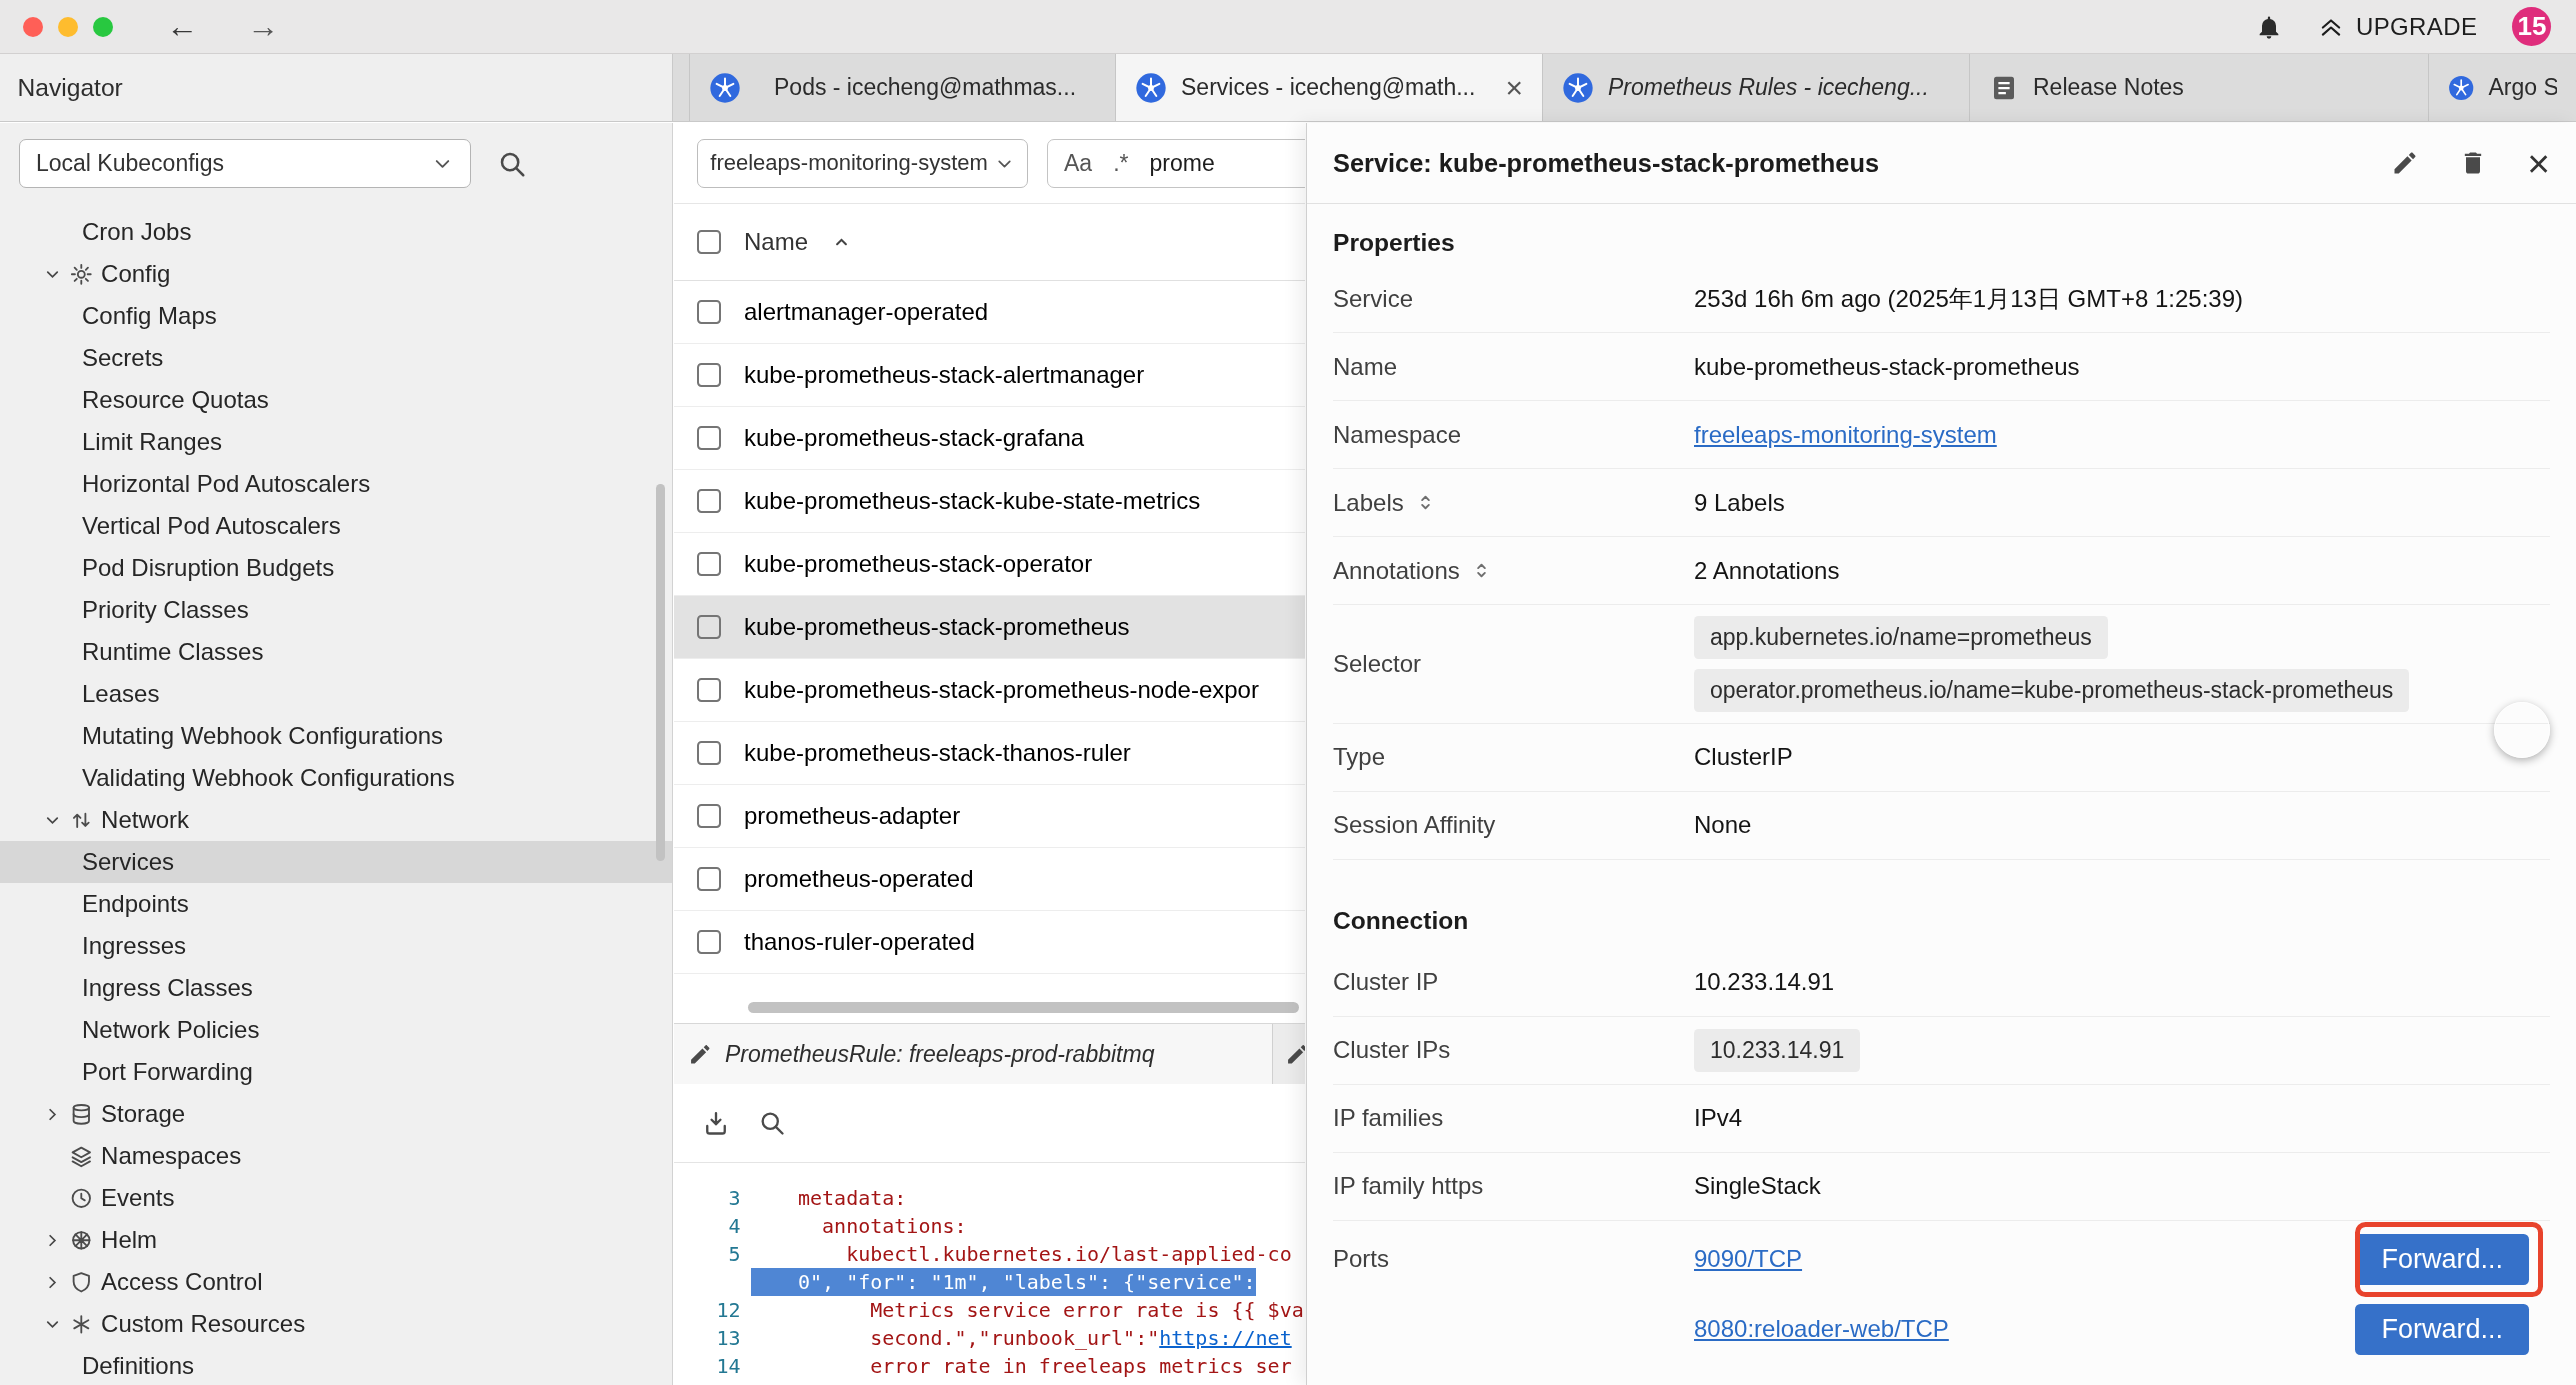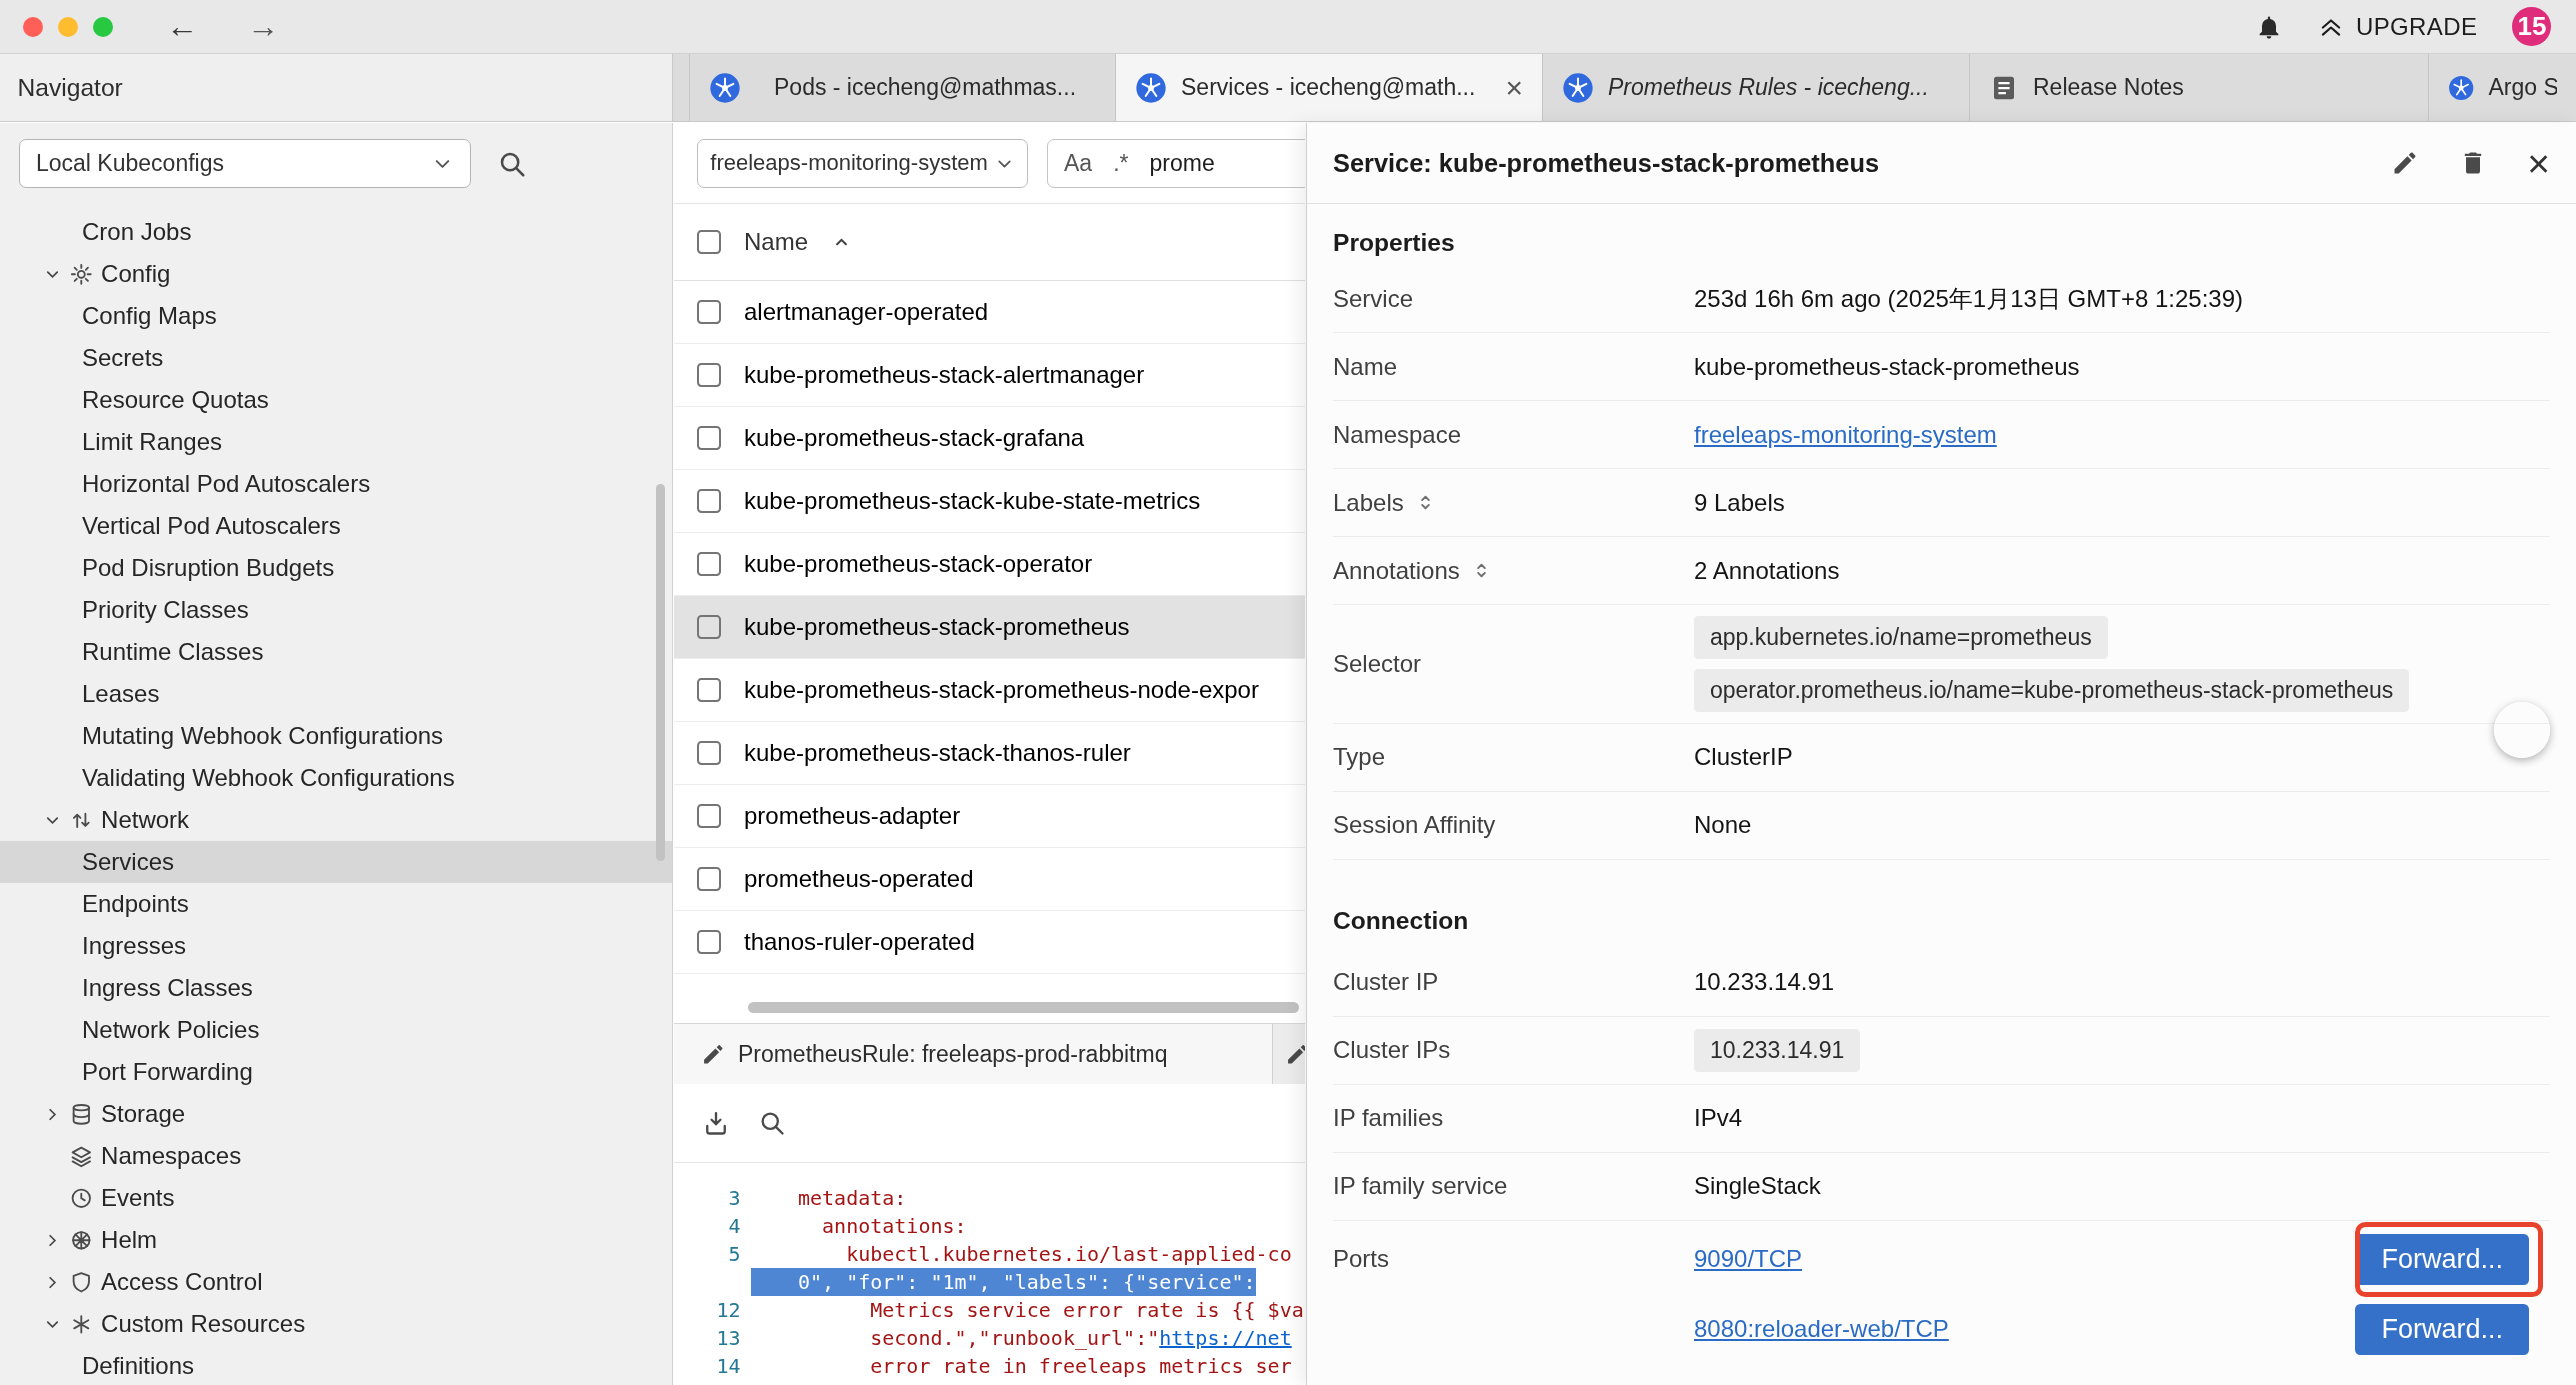--- a/index.html
+++ b/index.html
@@ -53,21 +53,21 @@
   .ns-select .chev { margin-left:auto; }
   .search-box { width:289px; height:49px; flex:none; border:1.8px solid #c4c4c4; border-radius:7px; display:flex; align-items:center; gap:21px; padding:0 16px; font-size:23px; color:#555; }
   .search-box .q { color:#1d1d1d; }
   .table-head { height:77px; display:flex; align-items:center; gap:23px; padding:0 23px; border-bottom:0.9px solid #e0e0e0; font-size:24px; color:#333; }
   .sorticon { width:21px; height:21px; stroke:#444; fill:none; stroke-width:2.4; stroke-linecap:round; }
   .checkbox { width:24px; height:24px; border:2.2px solid #757575; border-radius:4.4px; flex:none; background:transparent; }
   .lrow { height:63px; display:flex; align-items:center; gap:23px; padding:0 23px; border-bottom:0.9px solid #ededed; font-size:24px; color:#000000; white-space:nowrap; }
   .lrow.selected { background:#e2e2e2; }
   .hscroll { position:absolute; left:74px; top:879px; width:551px; height:11.4px; background:#c2c2c2; border-radius:6.1px; }
   .dock { position:absolute; left:0; top:900px; width:631px; height:61px; background:#e9e9e9; border-top:0.9px solid #d7d7d7; display:flex; align-items:stretch; }
-  .dock-tab { width:599px; flex:none; background:#f7f7f7; border-right:0.9px solid #d0d0d0; display:flex; align-items:center; gap:12.3px; padding:0 27px; font-size:23px; color:#2d2d2d; white-space:nowrap; overflow:hidden; }
+  .dock-tab { width:599px; flex:none; background:#f7f7f7; border-right:0.9px solid #d0d0d0; display:flex; align-items:center; gap:12.3px; padding:0 14px; font-size:23px; color:#2d2d2d; white-space:nowrap; overflow:hidden;font-style:italic; }
   .dock-sliver { flex:1; display:flex; align-items:center; padding-left:12.3px; overflow:hidden; background:#ececec; }
   .aicon { width:26px; height:26px; fill:#4a4a4a; flex:none; }
   .sicon { width:26px; height:26px; stroke:#4a4a4a; fill:none; stroke-width:2; stroke-linecap:round; stroke-linejoin:round; flex:none; }
   .editor-toolbar { position:absolute; left:0; top:961px; width:631px; height:79px; display:flex; align-items:center; gap:28px; padding:0 28px; border-bottom:0.9px solid #e4e4e4; background:#fff; }
   .editor { position:absolute; left:0; top:1040px; width:631px; height:223px; background:#fff; font-family:"DejaVu Sans Mono",monospace; font-size:20px; padding-top:21px; }
   .eline { display:flex; height:28px; line-height:28px; }
   .gut { width:77px; flex:none; text-align:right; padding-right:10.5px; color:#237893; }
   .ecode { white-space:pre; color:#a31515; padding-left:47px; }
   .eline.sel .ecode { background:#4f86d4; color:#fff; }
   .elink { color:#0b63ce; text-decoration:underline; }
@@ -591,21 +591,21 @@
       <span class="pvalue"><span class="badge">10.233.14.91</span></span>
     </div>
     <div class="prow">
       <span class="plabel">
           <span>IP families</span>
         </span>
       <span class="pvalue">IPv4</span>
     </div>
     <div class="prow">
       <span class="plabel">
-          <span>IP family service</span>
+          <span>IP family https</span>
         </span>
       <span class="pvalue">SingleStack</span>
     </div>
     <div class="prow ports-row">
       <span class="plabel">
           <span>Ports</span>
         </span>
       <span class="ports-list">
         <span class="port-line">
           <span class="link">9090/TCP</span>

